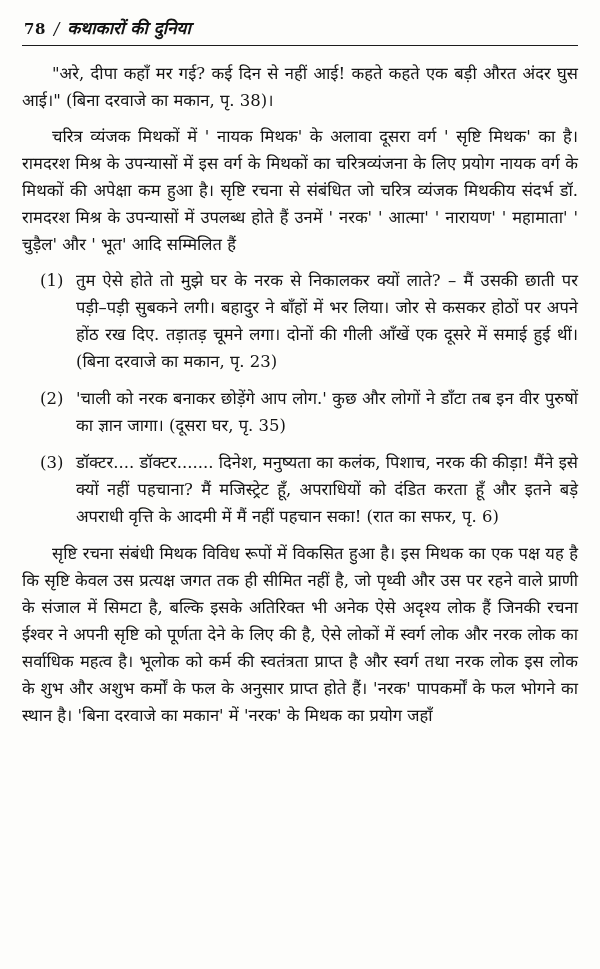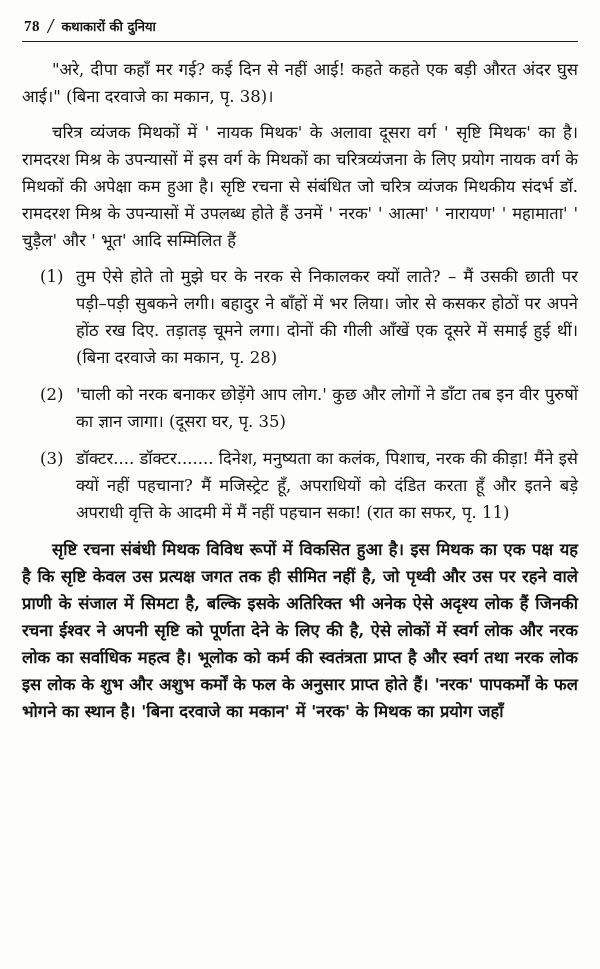--- a/index.html
+++ b/index.html
@@ -22,29 +22,29 @@
   .header {
     display: flex;
     align-items: baseline;
     gap: 8px;
     padding: 2px 0 6px 2px;
   }
   .pagenum {
     font-size: 15px;
     font-weight: bold;
     letter-spacing: 0.5px;
-    font-family: Liberation Serif, serif;
   }
   .sep {
     font-size: 16px;
     font-style: italic;
   }
   .title {
-    font-size: 13px;
+    font-size: 17px;
     font-weight: bold;
+    font-style: italic;
   }
   .rule {
     border-bottom: 1.6px solid #1c1c1c;
     margin: 0 0 14px 0;
   }
   .bodytext {
     font-size: 16.5px;
     line-height: 27px;
     text-align: justify;
   }
@@ -65,21 +65,20 @@
     flex: 0 0 36px;
     text-align: left;
   }
   .li-text {
     flex: 1;
     text-align: justify;
   }
   .closing {
     margin: 0;
     text-indent: 30px;
-    font-weight: bold;
   }
 </style>
 </head>
 <body>
 
 <div class="page">
 
   <div class="header">
     <span class="pagenum">78</span>
     <span class="sep">/</span>
@@ -90,30 +89,30 @@
 
   <div class="bodytext">
 
     <p class="para">"अरे, दीपा कहाँ मर गई? कई दिन से नहीं आई! कहते कहते एक बड़ी औरत अंदर घुस आई।" (बिना दरवाजे का मकान, पृ. 38)।</p>
 
     <p class="para">चरित्र व्यंजक मिथकों में ' नायक मिथक' के अलावा दूसरा वर्ग ' सृष्टि मिथक' का है। रामदरश मिश्र के उपन्यासों में इस वर्ग के मिथकों का चरित्रव्यंजना के लिए प्रयोग नायक वर्ग के मिथकों की अपेक्षा कम हुआ है। सृष्टि रचना से संबंधित जो चरित्र व्यंजक मिथकीय संदर्भ डॉ. रामदरश मिश्र के उपन्यासों में उपलब्ध होते हैं उनमें ' नरक' ' आत्मा' ' नारायण' ' महामाता' ' चुड़ैल' और ' भूत' आदि सम्मिलित हैं</p>
 
 
     <div class="list-item">
       <span class="marker">(1)</span>
-      <span class="li-text">तुम ऐसे होते तो मुझे घर के नरक से निकालकर क्यों लाते? – मैं उसकी छाती पर पड़ी–पड़ी सुबकने लगी। बहादुर ने बाँहों में भर लिया। जोर से कसकर होठों पर अपने होंठ रख दिए. तड़ातड़ चूमने लगा। दोनों की गीली आँखें एक दूसरे में समाई हुई थीं। (बिना दरवाजे का मकान, पृ. 28)</span>
+      <span class="li-text">तुम ऐसे होते तो मुझे घर के नरक से निकालकर क्यों लाते? – मैं उसकी छाती पर पड़ी–पड़ी सुबकने लगी। बहादुर ने बाँहों में भर लिया। जोर से कसकर होठों पर अपने होंठ रख दिए. तड़ातड़ चूमने लगा। दोनों की गीली आँखें एक दूसरे में समाई हुई थीं। (बिना दरवाजे का मकान, पृ. 23)</span>
     </div>
 
     <div class="list-item">
       <span class="marker">(2)</span>
       <span class="li-text">'चाली को नरक बनाकर छोड़ेंगे आप लोग.' कुछ और लोगों ने डाँटा तब इन वीर पुरुषों का ज्ञान जागा। (दूसरा घर, पृ. 35)</span>
     </div>
 
     <div class="list-item">
       <span class="marker">(3)</span>
-      <span class="li-text">डॉक्टर.... डॉक्टर....... दिनेश, मनुष्यता का कलंक, पिशाच, नरक की कीड़ा! मैंने इसे क्यों नहीं पहचाना? मैं मजिस्ट्रेट हूँ, अपराधियों को दंडित करता हूँ और इतने बड़े अपराधी वृत्ति के आदमी में मैं नहीं पहचान सका! (रात का सफर, पृ. 11)</span>
+      <span class="li-text">डॉक्टर.... डॉक्टर....... दिनेश, मनुष्यता का कलंक, पिशाच, नरक की कीड़ा! मैंने इसे क्यों नहीं पहचाना? मैं मजिस्ट्रेट हूँ, अपराधियों को दंडित करता हूँ और इतने बड़े अपराधी वृत्ति के आदमी में मैं नहीं पहचान सका! (रात का सफर, पृ. 6)</span>
     </div>
 
     <p class="closing">सृष्टि रचना संबंधी मिथक विविध रूपों में विकसित हुआ है। इस मिथक का एक पक्ष यह है कि सृष्टि केवल उस प्रत्यक्ष जगत तक ही सीमित नहीं है, जो पृथ्वी और उस पर रहने वाले प्राणी के संजाल में सिमटा है, बल्कि इसके अतिरिक्त भी अनेक ऐसे अदृश्य लोक हैं जिनकी रचना ईश्वर ने अपनी सृष्टि को पूर्णता देने के लिए की है, ऐसे लोकों में स्वर्ग लोक और नरक लोक का सर्वाधिक महत्व है। भूलोक को कर्म की स्वतंत्रता प्राप्त है और स्वर्ग तथा नरक लोक इस लोक के शुभ और अशुभ कर्मों के फल के अनुसार प्राप्त होते हैं। 'नरक' पापकर्मों के फल भोगने का स्थान है। 'बिना दरवाजे का मकान' में 'नरक' के मिथक का प्रयोग जहाँ</p>
 
   </div>
 
 </div>
 
 </body></html>

